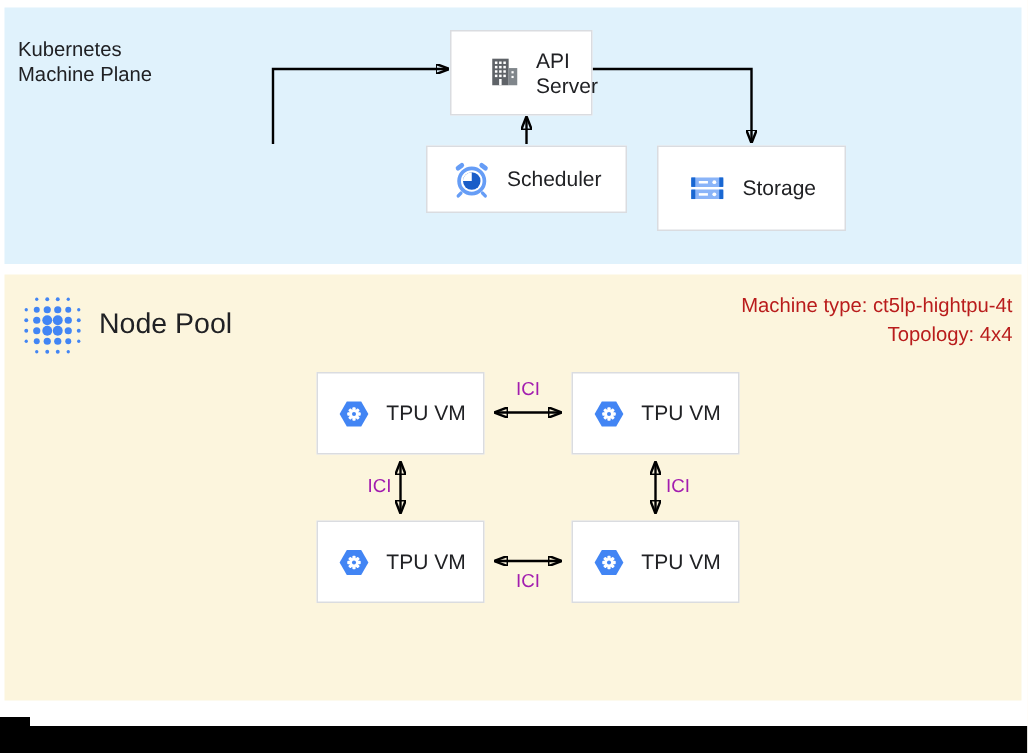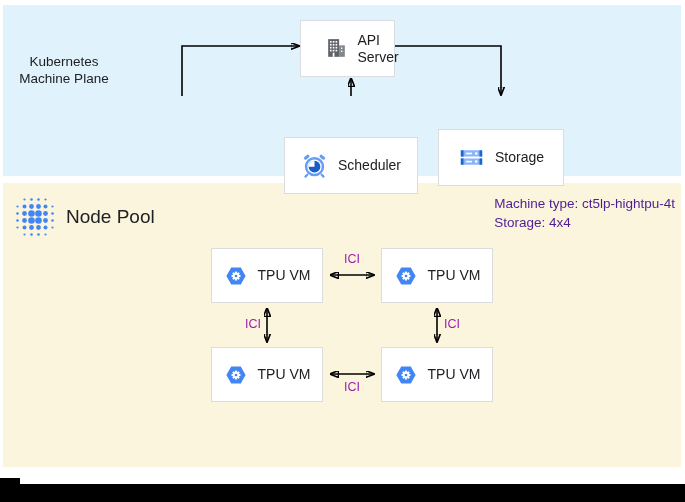--- a/index.html
+++ b/index.html
@@ -3,43 +3,43 @@
 <meta charset="utf-8">
 <style>
   html,body{margin:0;padding:0;background:#fff;}
   .canvas{
     position:relative;width:685px;height:502px;background:#fff;overflow:hidden;
     font-family:"Liberation Sans",sans-serif;color:#202124;
   }
   .panel{position:absolute;}
   .panel.control-plane{left:3px;top:5px;width:678px;height:171px;background:#e0f2fc;}
   .panel.node-pool{left:3px;top:183px;width:678px;height:284px;background:#fcf5dd;}
-  .cp-title{position:absolute;left:12px;top:24px;width:104px;text-align:center;
-    font-size:13.5px;line-height:17px;color:#202124;margin-top:29px;}
+  .cp-title{position:absolute;left:12px;top:24px;width:104px;text-align:left;
+    font-size:13.5px;line-height:17px;color:#202124;}
   .diagram-box{
     position:absolute;box-sizing:border-box;background:#fff;border:1px solid #dadce0;
     display:flex;align-items:center;justify-content:center;gap:10px;
     font-size:14px;color:#202124;
   }
   .diagram-box .lbl{line-height:17px;}
   .box-api{left:300px;top:20px;width:95px;height:57px;gap:8px;padding-left:28px;}
   .box-api .lbl{width:48px;}
   .box-rc{left:116px;top:97px;width:133px;height:57px;}
   .box-rc .lbl{width:78px;}
-  .box-sched{left:284px;top:97px;width:134px;height:57px;margin-top:40px;}
-  .box-storage{left:438px;top:97px;width:126px;height:57px;margin-top:32px;}
+  .box-sched{left:284px;top:97px;width:134px;height:45px;}
+  .box-storage{left:438px;top:97px;width:126px;height:57px;}
   .box-tpu1{left:211px;top:248px;width:112px;height:55px;}
   .box-tpu2{left:381px;top:248px;width:112px;height:55px;}
   .box-tpu3{left:211px;top:347px;width:112px;height:55px;}
   .box-tpu4{left:381px;top:347px;width:112px;height:55px;}
   .np-icon{position:absolute;left:14px;top:196px;width:42px;height:42px;}
   .np-title{position:absolute;left:66px;top:196px;height:42px;display:flex;align-items:center;
     font-size:19px;color:#202124;}
-  .machine-info{position:absolute;right:10px;top:194px;
-    font-size:13.5px;line-height:19px;color:#4c1d95;}
+  .machine-info{position:absolute;right:10px;top:194px;text-align:right;
+    font-size:13.5px;line-height:19px;color:#b91c1c;}
   .ici{position:absolute;transform:translate(-50%,-50%);font-size:12.5px;color:#a21caf;}
   .ici-top{left:352px;top:259px;}
   .ici-bottom{left:352px;top:387px;}
   .ici-left{left:253px;top:324px;}
   .ici-right{left:452px;top:324px;}
   .arrows{position:absolute;left:0;top:0;width:685px;height:502px;pointer-events:none;}
   .arrows path{fill:none;stroke:#000;stroke-width:1.6px;}
   .bottom-bar{position:absolute;left:0;top:484px;width:685px;height:18px;background:#000;}
   .bottom-notch{position:absolute;left:0;top:478px;width:20px;height:8px;background:#000;}
   .icon{flex:0 0 auto;display:block;}
@@ -164,21 +164,21 @@
       <circle cx="38.5" cy="31.5" r="1.1"></circle>
     <circle cx="10.5" cy="38.5" r="1.1"></circle>
       <circle cx="17.5" cy="38.5" r="1.3"></circle>
       <circle cx="24.5" cy="38.5" r="1.3"></circle>
       <circle cx="31.5" cy="38.5" r="1.1"></circle>
   </svg>
   <div class="np-title">Node Pool</div>
 
   <div class="machine-info">
     <div>Machine type: ct5lp-hightpu-4t</div>
-    <div>Storage: 4x4</div>
+    <div>Topology: 4x4</div>
   </div>
 
   <div class="diagram-box box-tpu1">
     <svg class="icon" width="24" height="24" viewBox="0 0 24 24">
       <path d="M7.2 3.6 H16.8 L21.6 12 L16.8 20.4 H7.2 L2.4 12 Z" fill="#4285f4"></path>
       <g fill="#ffffff">
         <rect x="10.9" y="7.5" width="2.2" height="9" rx="0.6"></rect>
         <rect x="10.9" y="7.5" width="2.2" height="9" rx="0.6" transform="rotate(45 12 12)"></rect>
         <rect x="10.9" y="7.5" width="2.2" height="9" rx="0.6" transform="rotate(90 12 12)"></rect>
         <rect x="10.9" y="7.5" width="2.2" height="9" rx="0.6" transform="rotate(135 12 12)"></rect>

